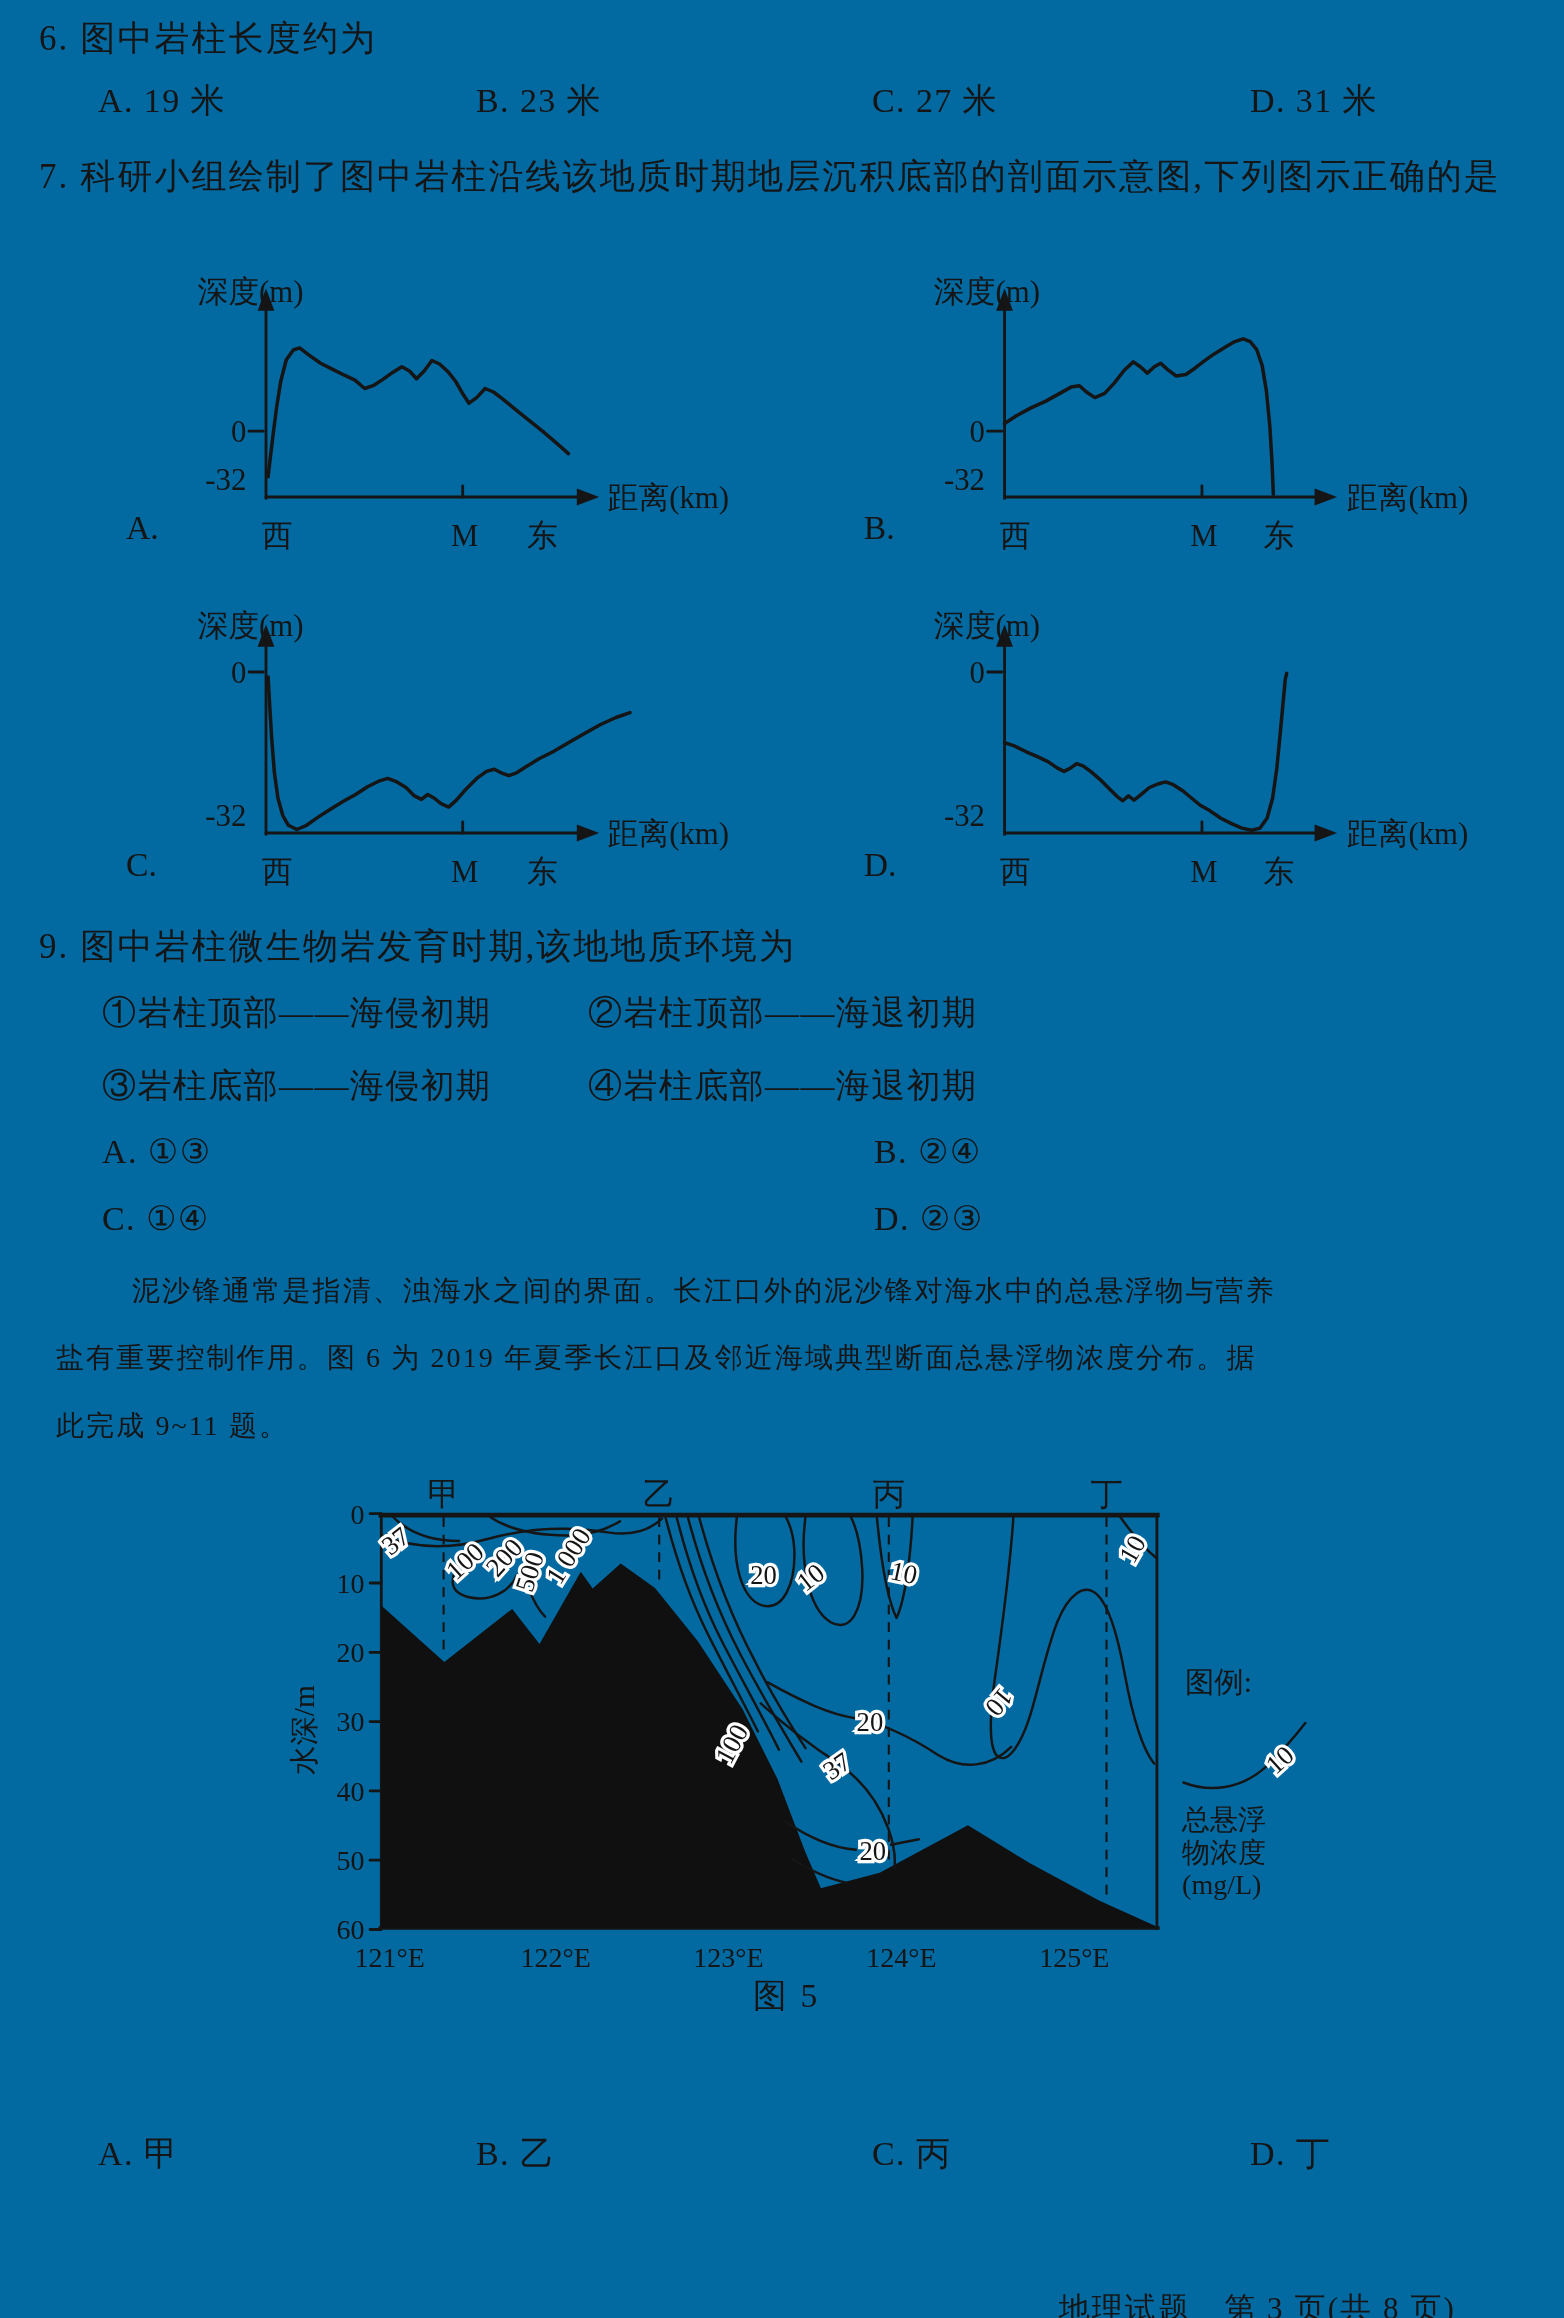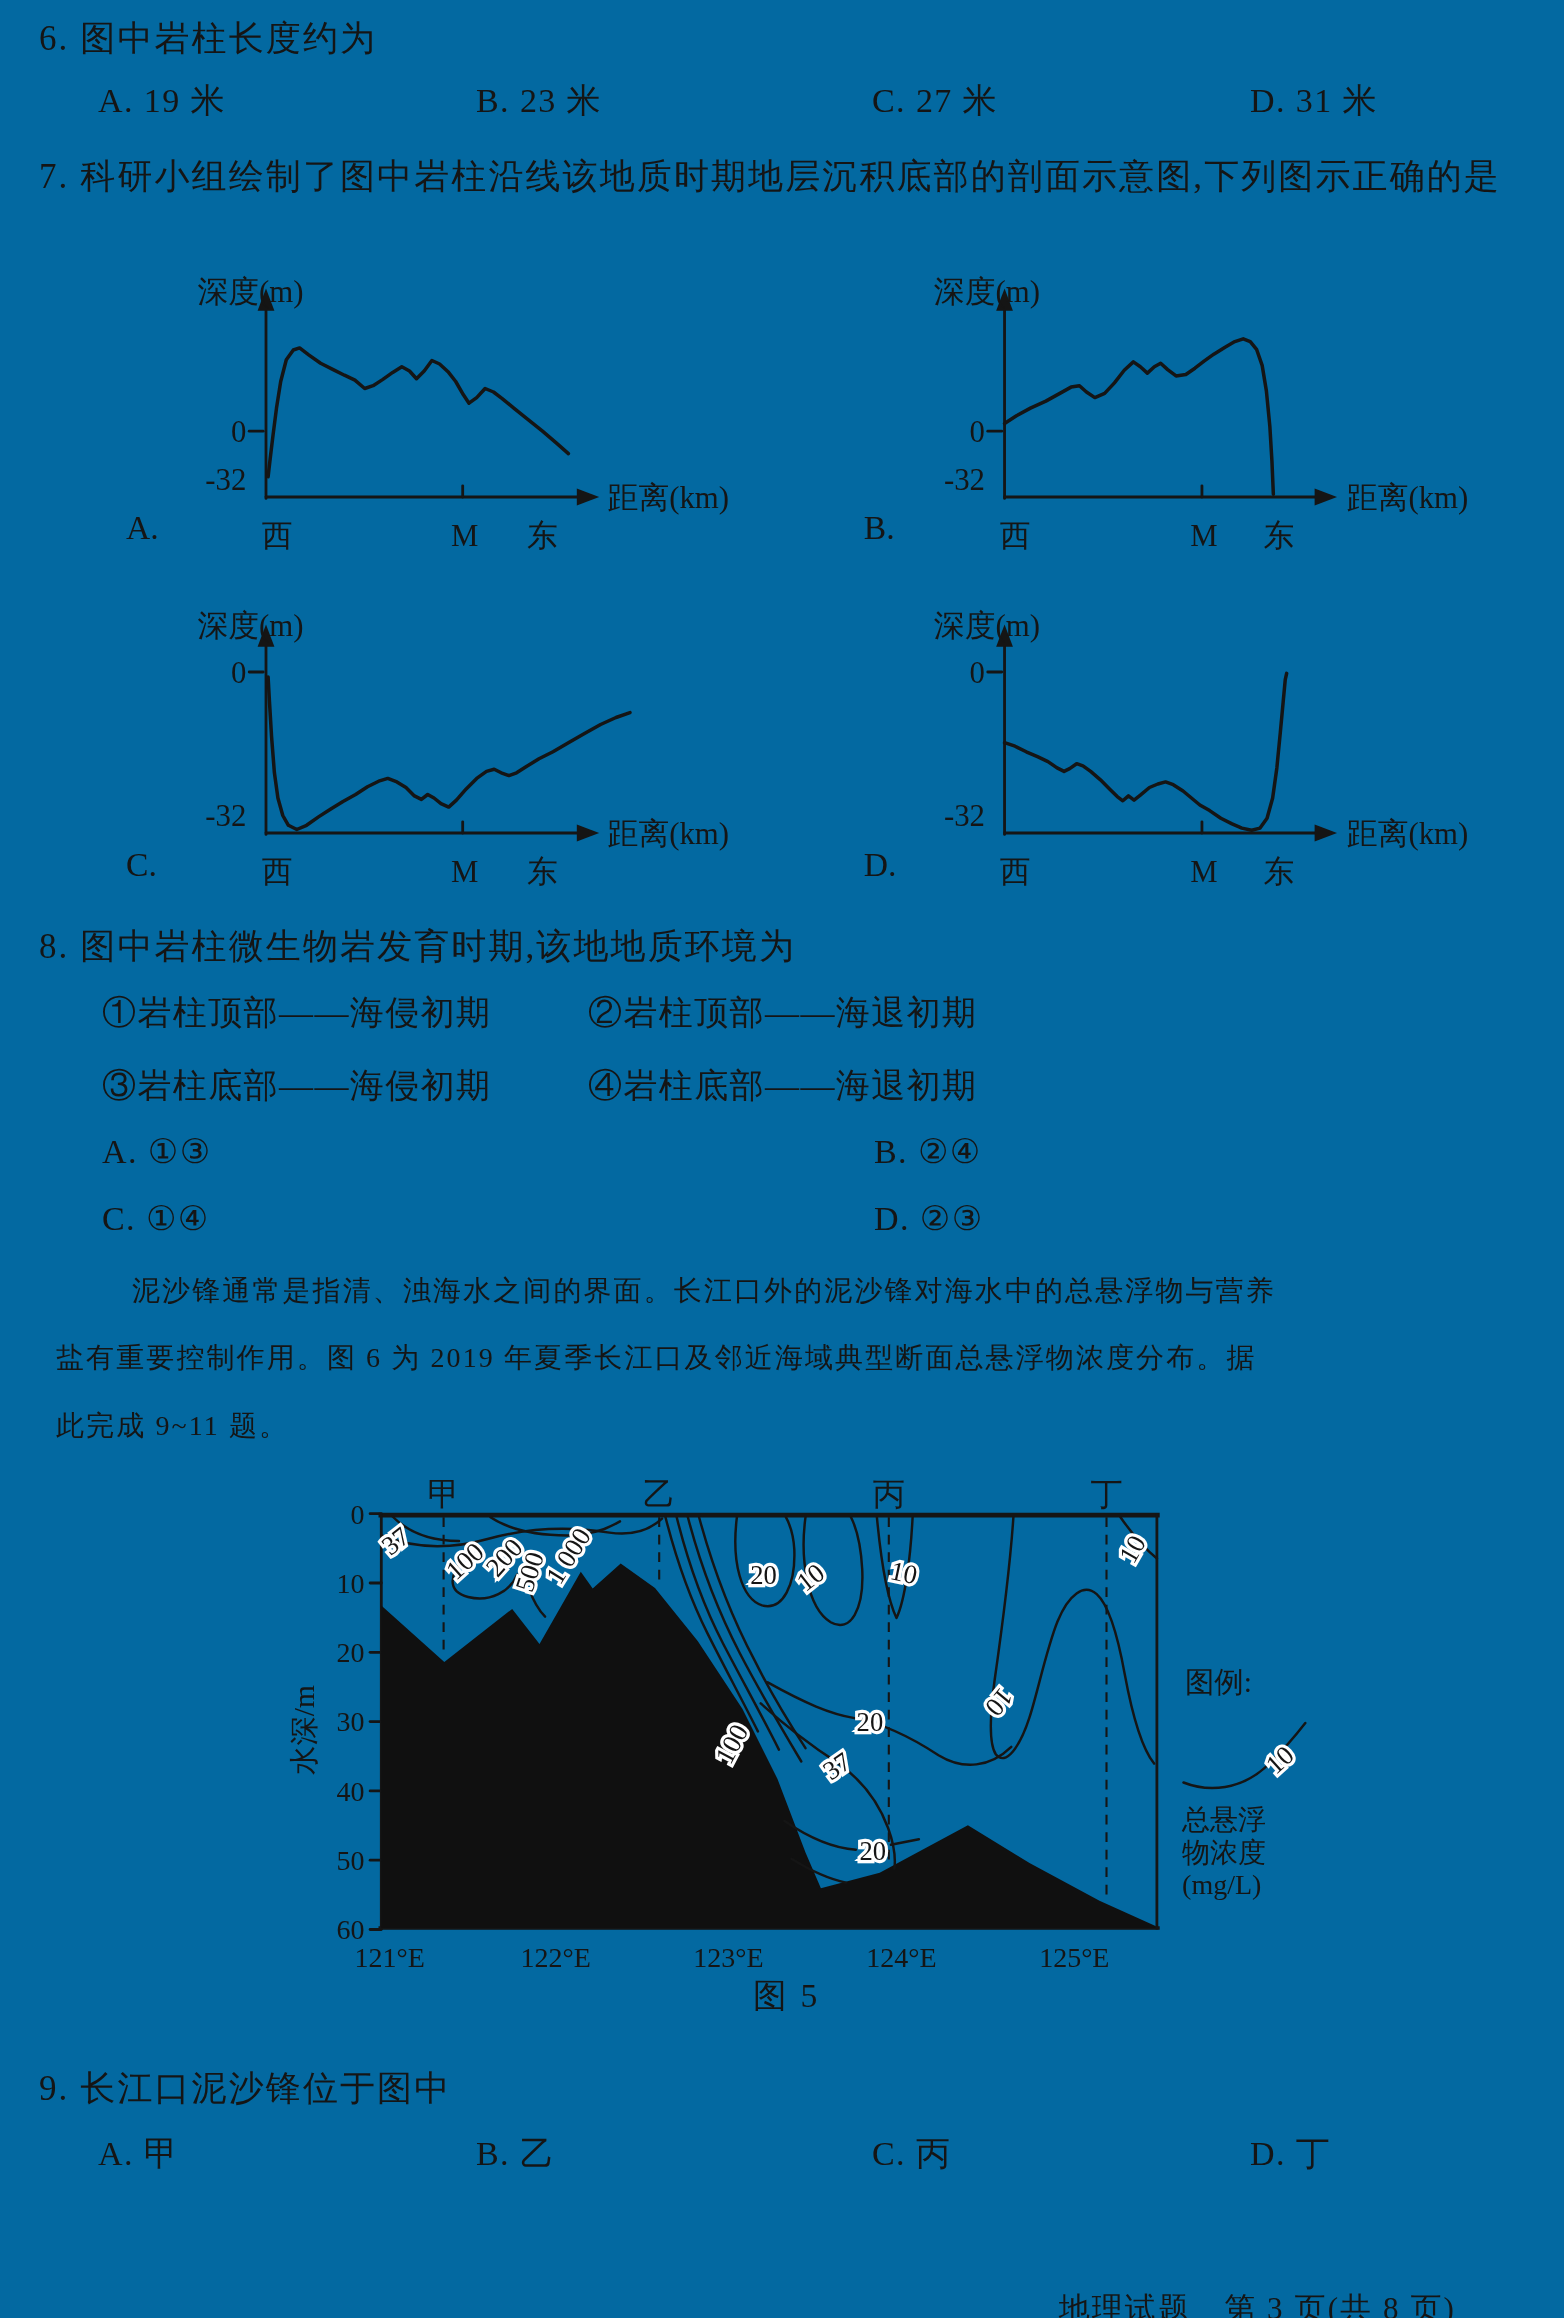--- a/index.html
+++ b/index.html
@@ -108,21 +108,21 @@
     <text class="axlabel" x="1405" y="975" text-anchor="end">0</text>
     <text class="axlabel" x="1405" y="1180" text-anchor="end">-32</text>
     <text class="axlabel" x="1922" y="1206">距离(km)</text>
     <text class="axlabel" x="1448" y="1260" text-anchor="middle">西</text>
     <text class="axlabel" x="1718" y="1260" text-anchor="middle">M</text>
     <text class="axlabel" x="1825" y="1260" text-anchor="middle">东</text>
     <text style="font-size:48px;" x="1232" y="1252">D.</text>
     <path class="curve" d="M1433,1061 L1448,1066 1464,1074 1480,1081 1495,1088 1508,1097 1518,1102 1526,1098 1536,1091 1545,1094 1556,1102 1570,1114 1583,1127 1594,1138 1602,1144 1610,1137 1618,1143 1627,1136 1640,1125 1652,1120 1663,1117 1674,1121 1688,1130 1700,1140 1712,1150 1726,1158 1742,1169 1758,1177 1772,1183 1786,1186 1798,1183 1808,1169 1816,1140 1822,1097 1827,1046 1831,1003 1834,971 1836,962"></path>
   </svg>
 
-  <div class="abs qhead" style="left:39px;top:923px;">8. 图中岩柱微生物岩发育时期,该地地质环境为</div>
+  <div class="abs qhead" style="left:39px;top:923px;">9. 图中岩柱微生物岩发育时期,该地地质环境为</div>
   <div class="abs stmt" style="left:102px;top:990px;">①岩柱顶部——海侵初期</div>
   <div class="abs stmt" style="left:588px;top:990px;">②岩柱顶部——海退初期</div>
   <div class="abs stmt" style="left:102px;top:1063px;">③岩柱底部——海侵初期</div>
   <div class="abs stmt" style="left:588px;top:1063px;">④岩柱底部——海退初期</div>
   <div class="abs opt" style="left:102px;top:1131px;">A. ①③</div>
   <div class="abs opt" style="left:874px;top:1131px;">B. ②④</div>
   <div class="abs opt" style="left:102px;top:1198px;">C. ①④</div>
   <div class="abs opt" style="left:874px;top:1198px;">D. ②③</div>
 
   <div class="abs para" style="left:132px;top:1272px;">泥沙锋通常是指清、浊海水之间的界面。长江口外的泥沙锋对海水中的总悬浮物与营养</div>
@@ -218,21 +218,20 @@
       <path class="contour" d="M1690,2545 C1728,2560 1772,2554 1806,2524 C1830,2502 1850,2478 1864,2460"></path>
       <text class="clabel" transform="rotate(-42 1836 2522)" x="1836" y="2522" text-anchor="middle">10</text>
       <text style="font-size:40px;" x="1688" y="2612">总悬浮</text>
       <text style="font-size:40px;" x="1688" y="2658">物浓度</text>
       <text style="font-size:40px;" x="1688" y="2704">(mg/L)</text>
     </g>
 
     <text class="caption" x="1123" y="2866" text-anchor="middle">图 5</text>
   </svg>
 
-  <div class="abs qhead" style="left:39px;top:2065px;">9. 长江口泥沙锋位于图中</div>
   <div class="abs opt" style="left:98px;top:2131px;">A. 甲</div>
   <div class="abs opt" style="left:476px;top:2131px;">B. 乙</div>
   <div class="abs opt" style="left:872px;top:2131px;">C. 丙</div>
   <div class="abs opt" style="left:1250px;top:2131px;">D. 丁</div>
 
   <div class="abs footer" style="left:0;top:2264px;width:1456px;text-align:right;margin-top:24px;">地理试题　第 3 页(共 8 页)</div>
 
 </div>
 
 

